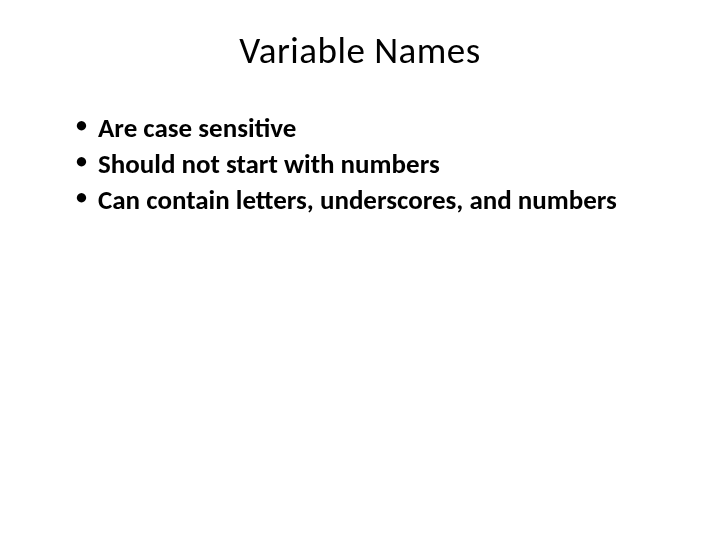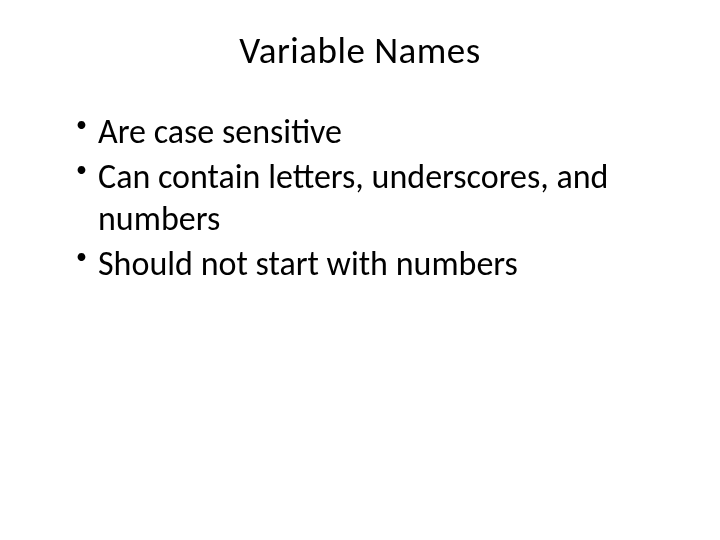--- a/index.html
+++ b/index.html
@@ -26,36 +26,37 @@
       text-align: center;
       letter-spacing: 0.5px;
       margin-bottom: 38px;
     }
     .bullet-list {
       list-style: none;
       padding-left: 28px;
     }
     .bullet-item {
       position: relative;
-      font-size: 34px;
+      font-size: 27px;
       line-height: 1.25;
       margin-bottom: 2px;
       padding-left: 22px;
+      font-weight: bold;
     }
     .bullet-item::before {
       content: "•";
       position: absolute;
       left: 0;
       top: 0;
       font-size: 22px;
     }
   </style>
 </head>
 <body>
 
 <div class="slide">
   <h1 class="title">Variable Names</h1>
   <ul class="bullet-list">
     <li class="bullet-item">Are case sensitive</li>
+    <li class="bullet-item">Should not start with numbers</li>
     <li class="bullet-item">Can contain letters, underscores, and numbers</li>
-    <li class="bullet-item">Should not start with numbers</li>
   </ul>
 </div>
 
 </body></html>

